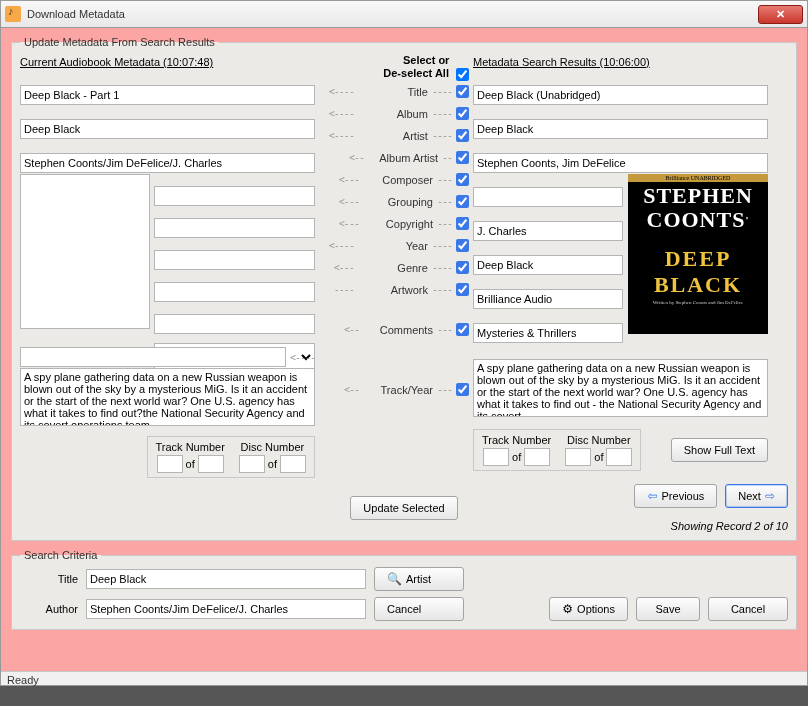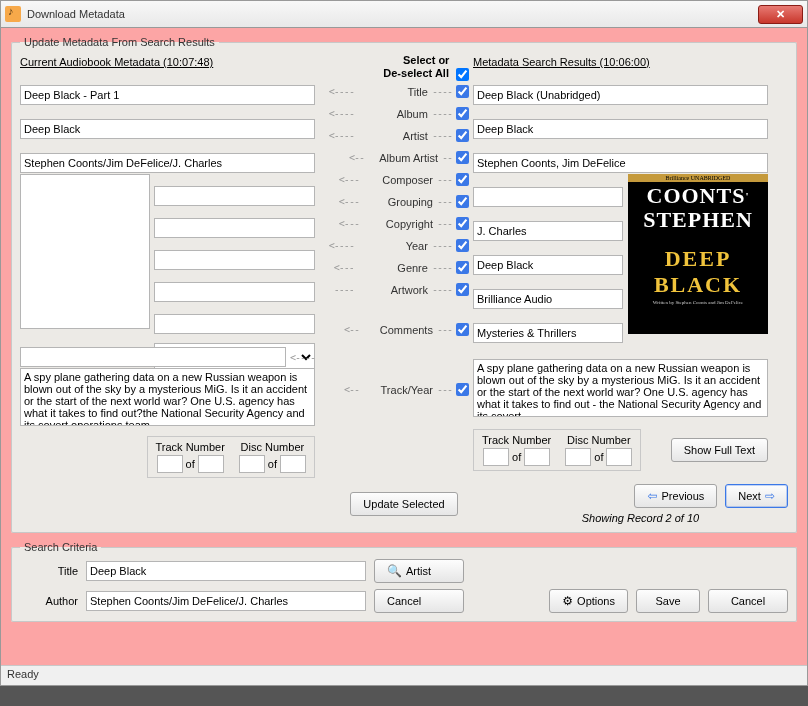--- a/index.html
+++ b/index.html
@@ -5,21 +5,21 @@
   * { box-sizing: border-box; margin: 0; padding: 0; }
   body { font-family: "Segoe UI", Tahoma, sans-serif; font-size: 11px; background: #555; width: 808px; height: 706px; overflow: hidden; }
   
   .titlebar { height: 28px; background: linear-gradient(#f8f8f8,#e8e8e8); border: 1px solid #999; display: flex; align-items: center; padding: 0 4px; }
   .titlebar .appicon { width: 16px; height: 16px; background: #f7a94a; border-radius: 2px; margin-right: 6px; position: relative; }
   .titlebar .appicon::after { content: "♪"; position: absolute; top: -1px; left: 3px; font-size: 11px; color: #5b3b15; }
   .titlebar .title { flex: 1; color: #333; }
   .titlebar .closebtn { width: 45px; height: 19px; background: linear-gradient(#e87a73,#c8372c); border: 1px solid #8a1c15; border-radius: 3px; color: #fff; font-weight: bold; font-size: 11px; display: flex; align-items: center; justify-content: center; cursor: pointer; }
   
   .winbody { background: #fca5a5; height: 658px; border: 1px solid #999; border-top: none; padding: 8px 10px 0 10px; position: relative; }
-  .statusbar { position: absolute; left: 0; right: 0; bottom: 0; height: 20px; background: #f0f0f0; border-top: 1px solid #c8c8c8; padding: 2px 6px; color: #333; }
+  .statusbar { position: absolute; left: 0; right: 0; bottom: 0; height: 14px; background: #f0f0f0; border-top: 1px solid #c8c8c8; padding: 2px 6px; color: #333; }
   
   fieldset { border: 1px solid #c8c8c8; border-radius: 2px; padding: 6px 8px 8px 8px; margin-bottom: 8px; background: #eceae6; }
   legend { padding: 0 4px; color: #333; }
   
   .cols { display: grid; grid-template-columns: 295px 150px 295px; gap: 4px; align-items: start; }
   .colhead { text-decoration: underline; padding: 2px 0 4px 0; }
   .selhead { text-align: center; font-weight: bold; line-height: 13px; padding-top: 0; }
   .selrow { display: flex; align-items: center; justify-content: center; gap: 4px; height: 22px; }
   .selrow .lab { width: 70px; text-align: right; color: #333; }
   .selrow input[type=checkbox] { width: 13px; height: 13px; accent-color: #3b78e7; }
@@ -37,21 +37,21 @@
   .tdgrp { border: 1px solid #c8c8c8; display: inline-flex; gap: 14px; padding: 4px 8px; align-items:center; }
   .tdcol { display:flex; flex-direction:column; align-items:center; gap:2px; }
   .tdcol .hdr { }
   .tdinp { display:flex; align-items:center; gap:3px; }
   .tdinp input { width: 26px; height: 18px; border:1px solid #b5b5b5; background:#fff; text-align:center; font:inherit; }
   
   .btn { height: 24px; padding: 0 12px; border: 1px solid #a3a3a3; background: linear-gradient(#fdfdfd,#e6e6e6); border-radius: 3px; font: inherit; cursor: pointer; display:inline-flex; align-items:center; gap:4px; }
   .btn.primary { border: 1px solid #3b78e7; box-shadow: 0 0 0 1px rgba(59,120,231,.3) inset; }
   .botrow { display:flex; justify-content: space-between; margin-top: 6px; align-items:center; }
   .navbtns { display:flex; gap:8px; align-items:center; }
-  .recinfo { text-align:center; font-style: italic; margin-top: 4px; }
+  .recinfo { font-style: italic; margin-top: 12px; }
   
   .scgrid { display:grid; grid-template-columns: 58px 280px 90px; gap:6px 8px; align-items:center; margin-bottom:2px; }
   .scgrid label { text-align: right; }
   .scbtns { display:flex; gap:8px; justify-content:flex-end; margin-top:-26px; }
   
   .cover { width: 140px; height: 160px; background:#000; color:#fff; position:absolute; right:0; top:0; text-align:center; font-family: Georgia, serif; overflow:hidden; }
   .cover .br { font-size:6px; background:#c59a3c; color:#000; padding:1px; }
   .cover .au { font-size:22px; font-weight:bold; line-height:20px; margin-top:4px; letter-spacing:1px; }
   .cover .ap { font-size:11px; vertical-align:top; }
   .cover .ser1 { color:#f0c33c; font-size:22px; font-weight:bold; margin-top:16px; letter-spacing:2px;}
@@ -250,22 +250,22 @@
               </div>
             <div class="txtrow">
                 <input class="txt" value="Brilliance Audio" style="">
               </div>
             <div class="txtrow">
                 <input class="txt" value="Mysteries &amp; Thrillers" style="">
               </div>
           </div>
           <div class="cover">
             <div class="br">Brilliance  UNABRIDGED</div>
+            <div class="au"><span>STEPHEN</span></div>
             <div class="au"><span>COONTS</span><span class="ap">'</span></div>
-            <div class="au"><span>STEPHEN</span></div>
             <div class="ser1">DEEP</div>
             <div class="ser2">BLACK</div>
             <div class="cr">Written by Stephen Coonts and Jim DeFelice</div>
           </div>
         </div>
         <textarea class="cmt" style="">A spy plane gathering data on a new Russian weapon is blown out of the sky by a mysterious MiG. Is it an accident or the start of the next world war? One U.S. agency has what it takes to find out - the National Security Agency and its covert...</textarea>
         <div style="height:10px"></div>
         <div style="display:flex; justify-content:space-between; align-items:center;">
           <div class="tdgrp">
             <div class="tdcol">

